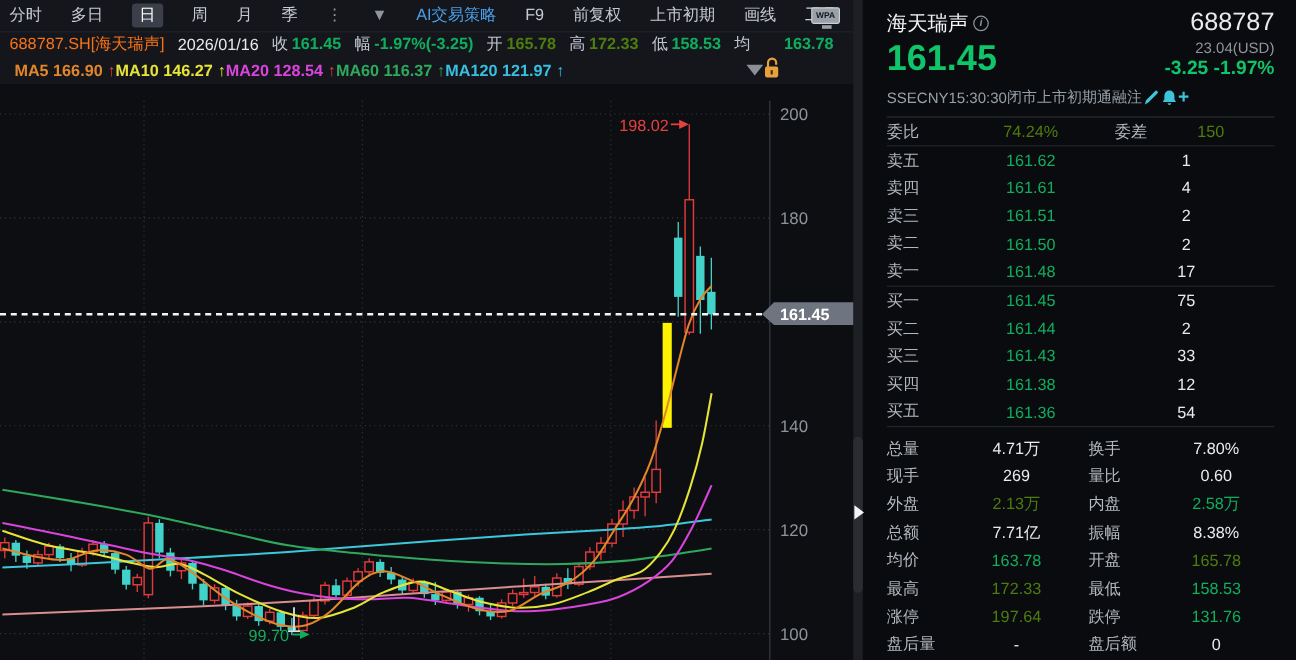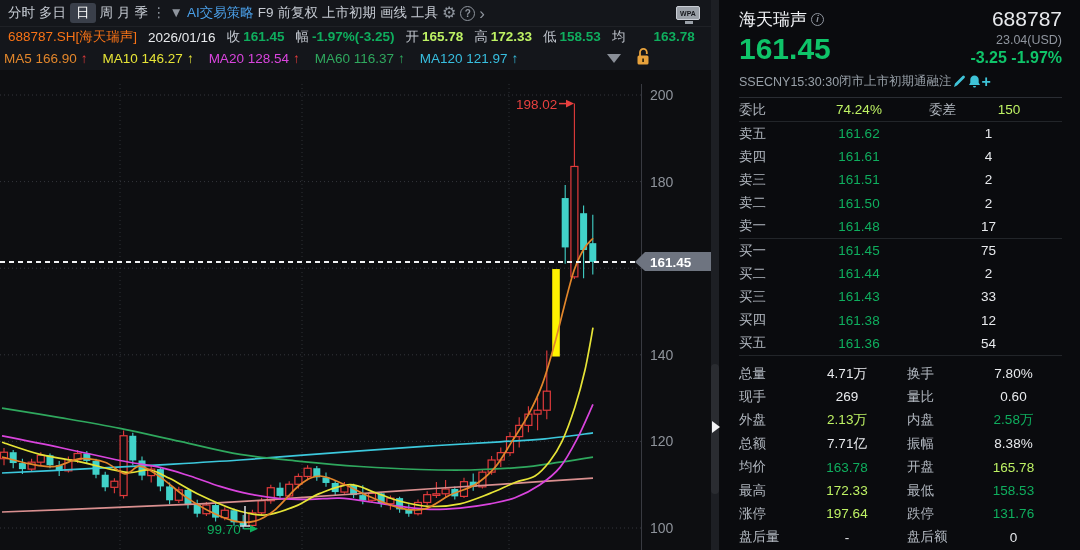--- a/index.html
+++ b/index.html
@@ -2,32 +2,32 @@
 <html><head>
 <meta charset="utf-8">
 <style>
   *{box-sizing:border-box;margin:0;padding:0}
   html,body{background:#000}
   body{width:1080px;height:550px;overflow:hidden;font-family:"Liberation Sans",sans-serif}
   .app{position:relative;width:1080px;height:550px;background:#0d0e11;overflow:hidden}
 
   
   .topbar{position:absolute;left:0;top:0;width:713px;height:70px;background:#14161b;z-index:3;overflow:hidden}
-  .tb-row1{display:flex;align-items:center;height:27px;padding-left:8px;gap:4px;border-bottom:1px solid #1f2126}
+  .tb-row1{display:flex;align-items:center;height:27px;padding-left:8px;gap:24px;border-bottom:1px solid #1f2126}
   .tb-item{color:#c6cbd3;font-size:13.5px;white-space:nowrap;line-height:1}
   .tb-item.sel{background:#3a3f4a;color:#fff;padding:3px 6px;border-radius:3px}
   .tb-item.ai{color:#4a9fe8}
   .ic{color:#8f959e}
   .help-circ{display:inline-flex;align-items:center;justify-content:center;width:15px;height:15px;border:1.5px solid #8f959e;border-radius:50%;color:#8f959e;font-size:10px;font-weight:bold}
   .tb-row2{display:flex;align-items:center;height:20px;padding-left:8px;gap:11px;font-size:13.5px;white-space:nowrap}
   .sym{color:#f97316;font-weight:normal}
   .f-label{color:#c0c5cd}
   .f-val{font-weight:bold;margin-left:3px}
-  .c-g{color:#0fae5e}.c-r{color:#bef264}.c-w{color:#e8eaed}
-  .tb-row3{display:flex;align-items:center;height:22px;padding-left:4px;gap:15px;font-size:13.5px;font-weight:normal;white-space:nowrap}
+  .c-g{color:#0fae5e}.c-r{color:#4d7c0f}.c-w{color:#e8eaed}
+  .tb-row3{display:flex;align-items:center;height:22px;padding-left:12px;font-size:13.5px;font-weight:bold;white-space:nowrap}
   .ma-arrow{margin-left:4px}
   .tri-down{width:0;height:0;border-left:7px solid transparent;border-right:7px solid transparent;border-top:9px solid #8a8f98}
   .wpa{position:absolute;left:676px;top:6px;width:26px;height:20px;z-index:5}
   .wpa .scr{width:24px;height:14px;background:#9aa0a8;border:1px solid #caced6;border-radius:2px;color:#16181d;font-size:7px;font-weight:bold;text-align:center;line-height:13px}
   .wpa .std{width:8px;height:3px;background:#9aa0a8;margin:1px auto 0}
 
   
   svg.chart{position:absolute;left:0;top:0;z-index:1}
 
   

